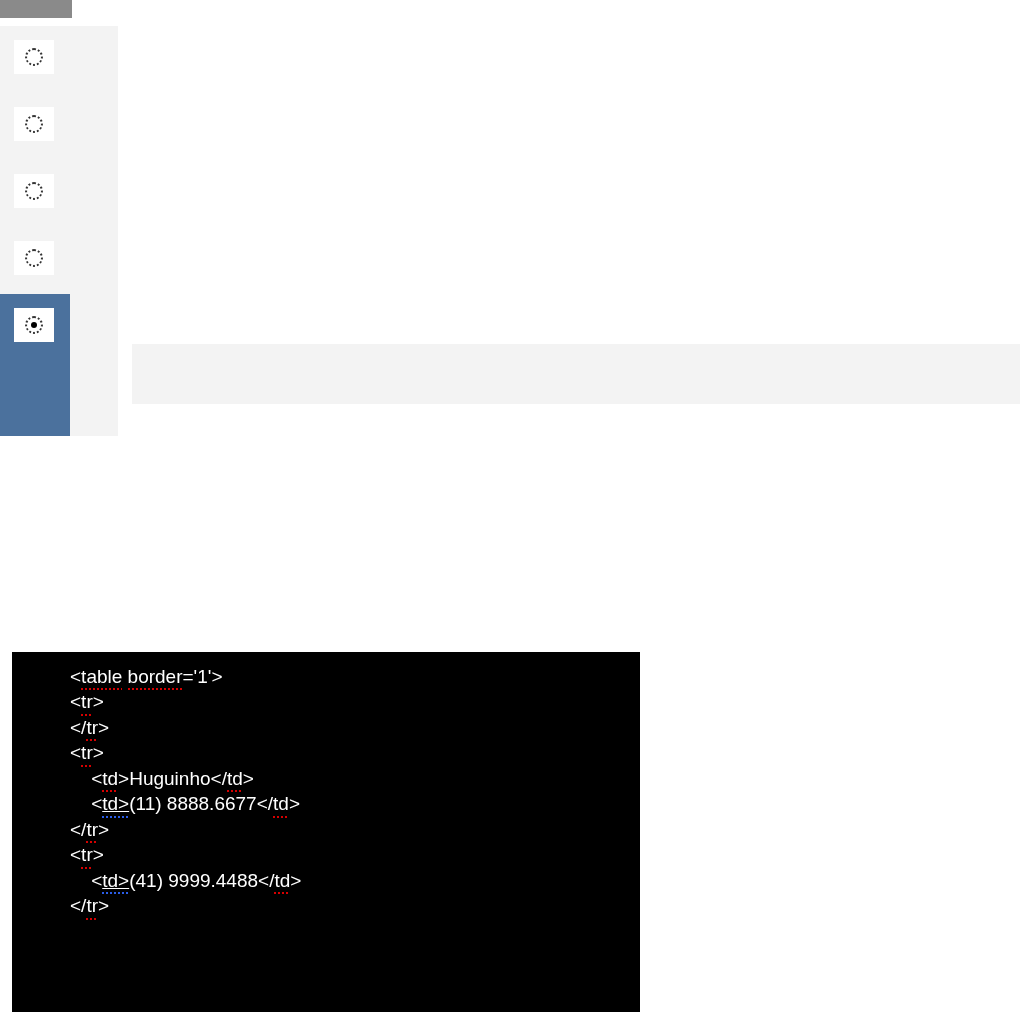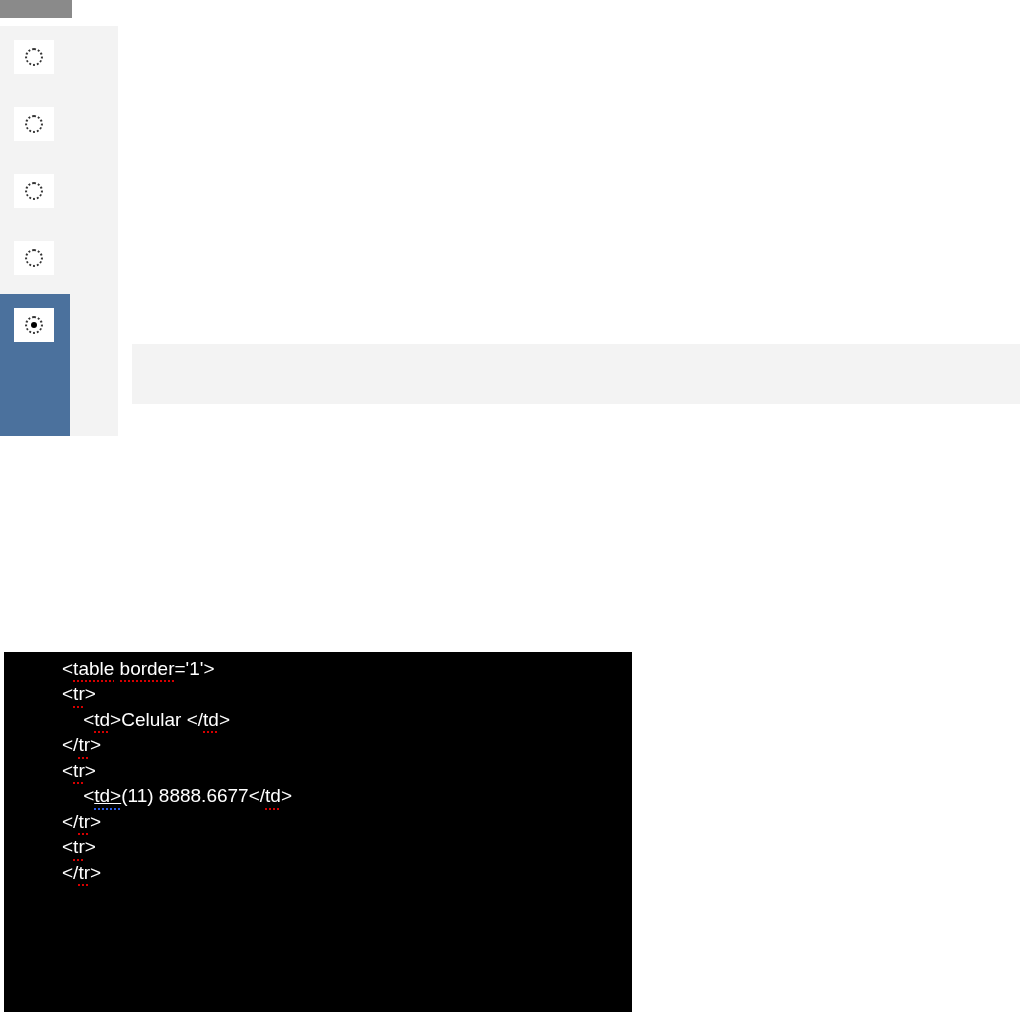--- a/index.html
+++ b/index.html
@@ -67,26 +67,26 @@
   .content-bar {
     position: absolute;
     left: 132px;
     top: 344px;
     width: 888px;
     height: 60px;
     background: #f3f3f3;
   }
   .code-block {
     position: absolute;
-    left: 4px;
+    left: 12px;
     top: 652px;
     width: 628px;
     height: 360px;
     background: #000;
-    padding: 4px 0 0 58px;
+    padding: 12px 0 0 58px;
   }
   .code-line {
     font-family: Arial, sans-serif;
     font-size: 19px;
     color: #fff;
     line-height: 1.34;
     white-space: pre;
     position: relative;
   }
   .g { color: #fff; }
@@ -152,20 +152,21 @@
     </div>
     <div class="active-ext" style="position:absolute;left:0;top:335px;width:70px;height:75px;background:#4b719d"></div>
   </div>
 </div>
 
 <div class="content-bar"></div>
 
 <div class="code-block" id="code-host">
     <div class="code-line"><span class="g">&lt;</span><span class="spell">table</span><span class="g"> </span><span class="spell">border</span><span class="g">='1'&gt;</span></div>
     <div class="code-line"><span class="g">&lt;</span><span class="spell">tr</span><span class="g">&gt;</span></div>
-    <div class="code-line">    <span class="g">&lt;</span><span class="spell">td</span><span class="g">&gt;Celular &lt;/</span><span class="spell">td</span><span class="g">&gt;</span></div>
     <div class="code-line"><span class="g">&lt;/</span><span class="spell">tr</span><span class="g">&gt;</span></div>
     <div class="code-line"><span class="g">&lt;</span><span class="spell">tr</span><span class="g">&gt;</span></div>
+    <div class="code-line">    <span class="g">&lt;</span><span class="spell">td</span><span class="g">&gt;Huguinho&lt;/</span><span class="spell">td</span><span class="g">&gt;</span></div>
     <div class="code-line">    <span class="g">&lt;</span><span class="gram">td&gt;</span><span class="g">(11) 8888.6677&lt;/</span><span class="spell">td</span><span class="g">&gt;</span></div>
     <div class="code-line"><span class="g">&lt;/</span><span class="spell">tr</span><span class="g">&gt;</span></div>
     <div class="code-line"><span class="g">&lt;</span><span class="spell">tr</span><span class="g">&gt;</span></div>
+    <div class="code-line">    <span class="g">&lt;</span><span class="gram">td&gt;</span><span class="g">(41) 9999.4488&lt;/</span><span class="spell">td</span><span class="g">&gt;</span></div>
     <div class="code-line"><span class="g">&lt;/</span><span class="spell">tr</span><span class="g">&gt;</span></div>
   </div>
 
 </body></html>

